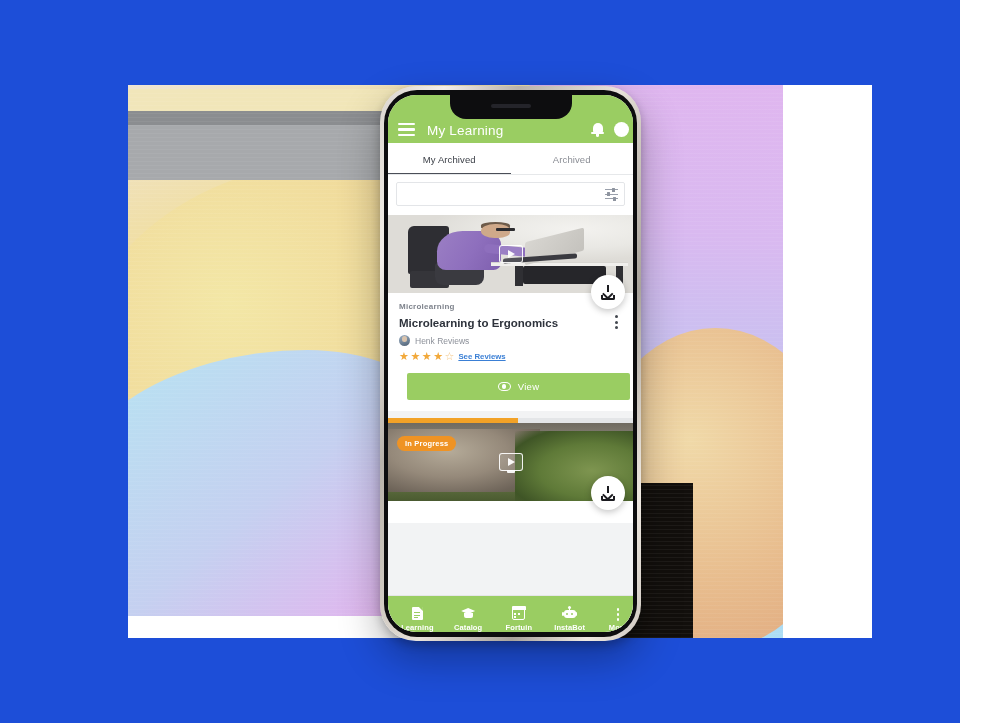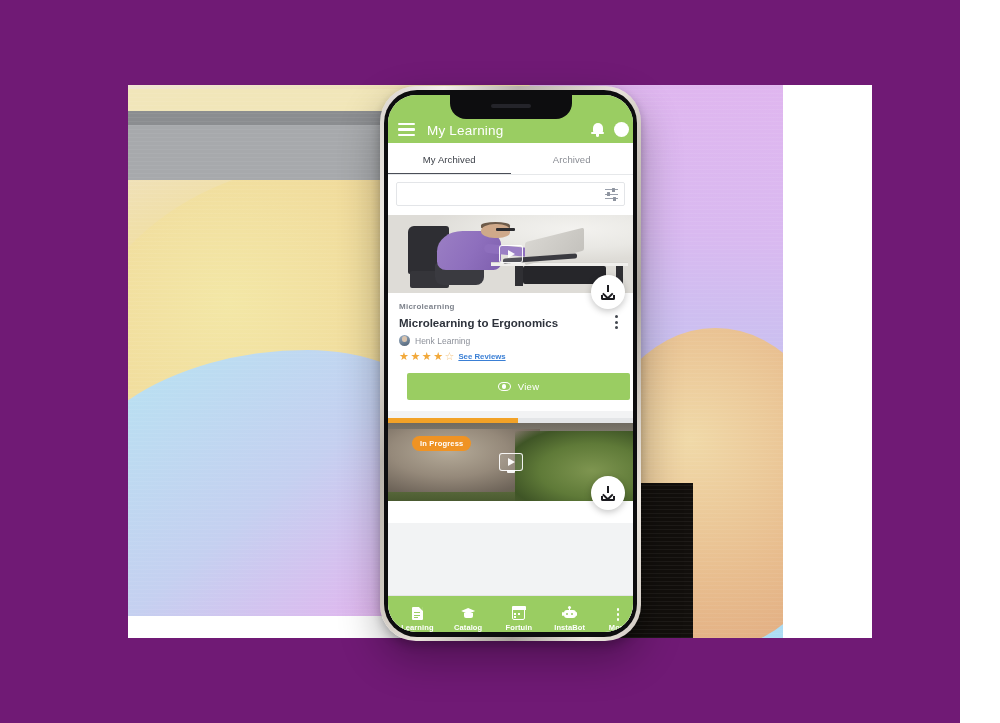--- a/index.html
+++ b/index.html
@@ -2,21 +2,21 @@
 <html><head>
 <meta charset="utf-8">
 <style>
   * { box-sizing: border-box; margin: 0; padding: 0; }
   html, body {
     width: 1000px; height: 723px;
     background: #ffffff;
     font-family: "Liberation Sans", sans-serif;
     overflow: hidden;
   }
-  .stage { position: relative; width: 960px; height: 723px; background: #701a75; }
+  .stage { position: relative; width: 960px; height: 723px; background: #1d4ed8; }
 
   
   .backdrop {
     position: absolute; left: 128px; top: 85px;
     width: 744px; height: 553px;
     overflow: hidden;
   }
   .bd-layer { position: absolute; inset: 0; }
 
   .bd-base {
@@ -289,21 +289,21 @@
   .eye { position: relative; width: 13px; height: 9px; }
   .eye .out { position: absolute; inset: 0; border: 1.6px solid #fff;
               border-radius: 50% 50% 50% 50% / 60% 60% 60% 60%; }
   .eye .pup { position: absolute; left: 4.2px; top: 2.2px; width: 4.5px; height: 4.5px;
               border-radius: 50%; background: #fff; }
 
   
   .progress-track { height: 5px; background: #e4e6e8; position: relative; }
   .progress-fill { position: absolute; left: 0; top: 0; bottom: 0; background: #f2a227; }
   .badge-inprogress {
-    position: absolute; left: 24px; top: 13px; z-index: 10;
+    position: absolute; left: 9px; top: 13px; z-index: 10;
     background: #ef9324; color: #fff; font-size: 7.5px; font-weight: bold;
     padding: 3px 8px; border-radius: 9px; letter-spacing: .2px;
   }
 
   
   .bottom-nav {
     position: absolute; left: 0; right: 0; bottom: 0; height: 36px;
     background: #9acd62; display: flex; align-items: flex-end;
     padding: 4px 4px 0 4px; z-index: 25;
   }
@@ -465,21 +465,21 @@
               <i></i>
                 <i></i>
                 <i></i>
             </div>
 
             <div class="card-body">
               <div class="eyebrow">Microlearning</div>
               <div class="course-title">Microlearning to Ergonomics</div>
               <div class="author-row">
                 <div class="author-av"></div>
-                <div class="author-name">Henk Learning</div>
+                <div class="author-name">Henk Reviews</div>
               </div>
               <div class="rating-row">
                 <div class="stars">
                   <span class="star">★</span>
                   <span class="star">★</span>
                   <span class="star">★</span>
                   <span class="star">★</span>
                   <span class="star empty">☆</span>
                 </div>
                 <a class="see-reviews">See Reviews</a>

